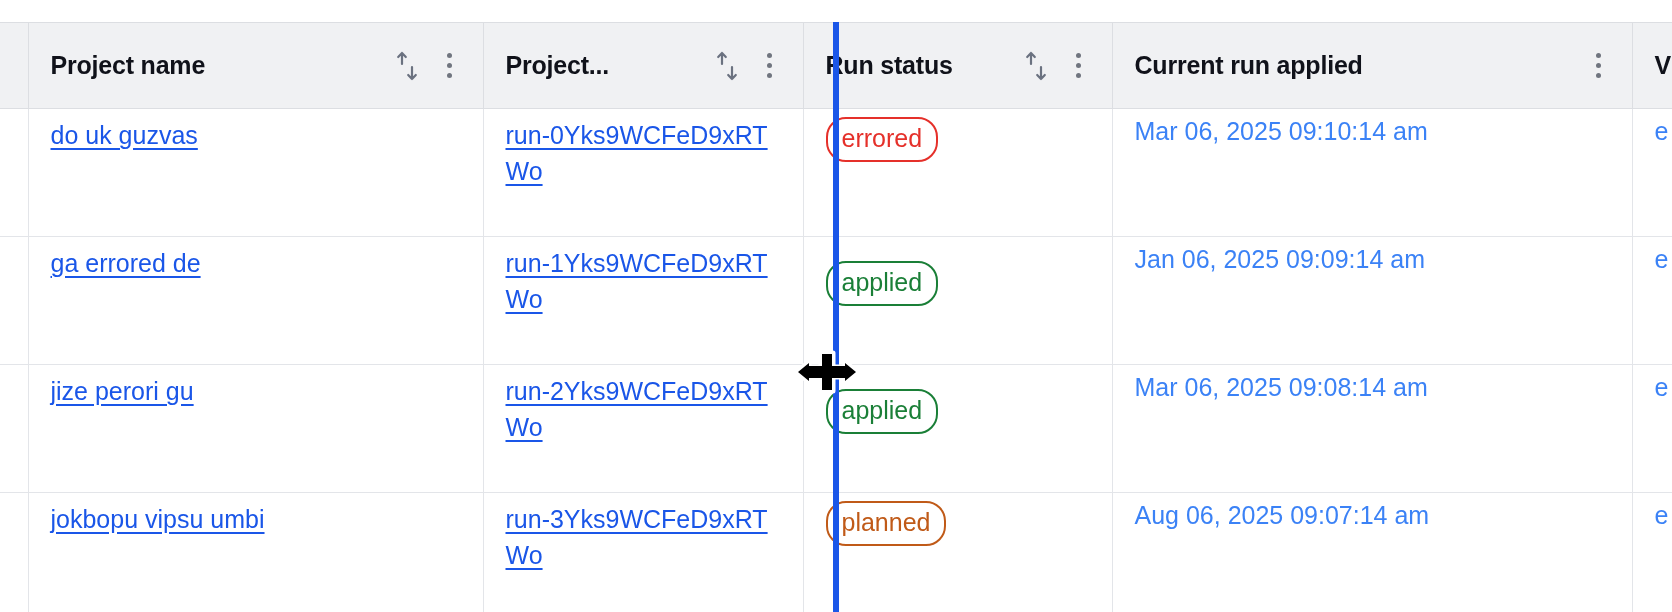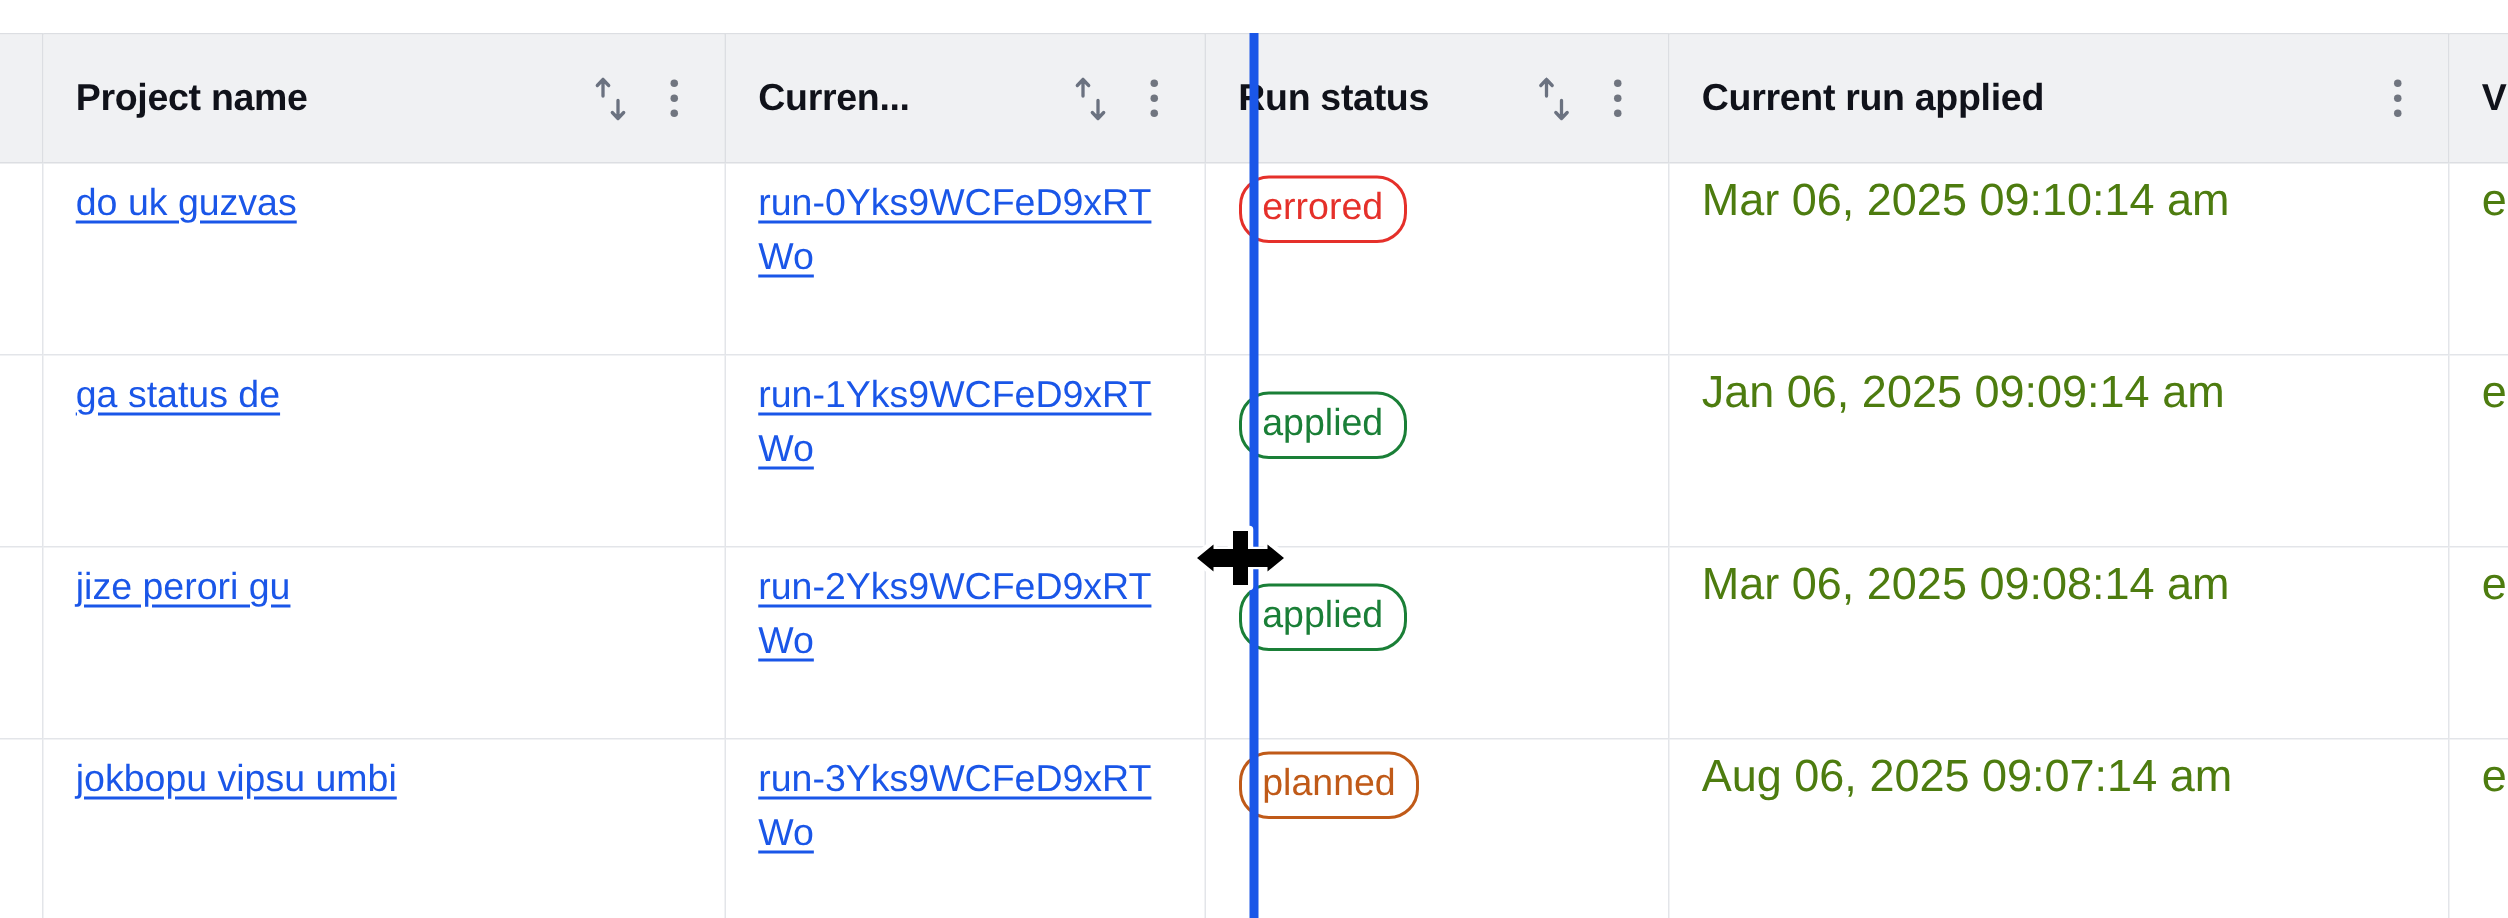--- a/index.html
+++ b/index.html
@@ -134,22 +134,22 @@
   a.cell-link {
     color: #1A56E8;
     text-decoration: underline;
     text-underline-offset: 4px;
     font-size: 25px;
     line-height: 1.45;
     word-break: break-all;
     cursor: pointer;
   }
   .date-text {
-    color: #4d7c0f;
-    font-size: 30px;
+    color: #3b82f6;
+    font-size: 25px;
     white-space: nowrap;
   }
 
   .badge {
     display: inline-block;
     padding: 5px 14px 7px 14px;
     border: 2px solid currentColor;
     border-radius: 20px;
     font-size: 25px;
     line-height: 1.15;
@@ -216,21 +216,21 @@
                   <i></i>
                     <i></i>
                     <i></i>
                 </span>
               </span>
             </span>
           </th>
 
           <th>
             <span class="th-inner">
-              <span class="th-label">Curren...</span>
+              <span class="th-label">Project...</span>
               <span class="th-tools">
                 <span class="sort-icon">
                   <svg width="26" height="32" viewBox="0 0 26 32" fill="none" xmlns="http://www.w3.org/2000/svg">
                     <path d="M7 14 V3 M7 3 L3.2 7 M7 3 L10.8 7" stroke="#6B7280" stroke-width="2.2" stroke-linecap="round" stroke-linejoin="round"></path>
                     <path d="M17 17 V29 M17 29 L13.2 25 M17 29 L20.8 25" stroke="#6B7280" stroke-width="2.2" stroke-linecap="round" stroke-linejoin="round"></path>
                   </svg>
                 </span>
                 <span class="kebab-icon">
                   <i></i>
                     <i></i>
@@ -307,21 +307,21 @@
             <div class="cell-pad">
               <span class="date-text">e</span>
             </div>
           </td>
         </tr>
 
         <tr>
           <td class="gutter"></td>
           <td>
             <div class="cell-pad">
-              <a class="cell-link">ga status de</a>
+              <a class="cell-link">ga errored de</a>
             </div>
           </td>
           <td>
             <div class="cell-pad">
               <a class="cell-link">run-1Yks9WCFeD9xRTWo</a>
             </div>
           </td>
           <td>
             <div class="cell-pad">
               <span class="badge applied">applied</span>

